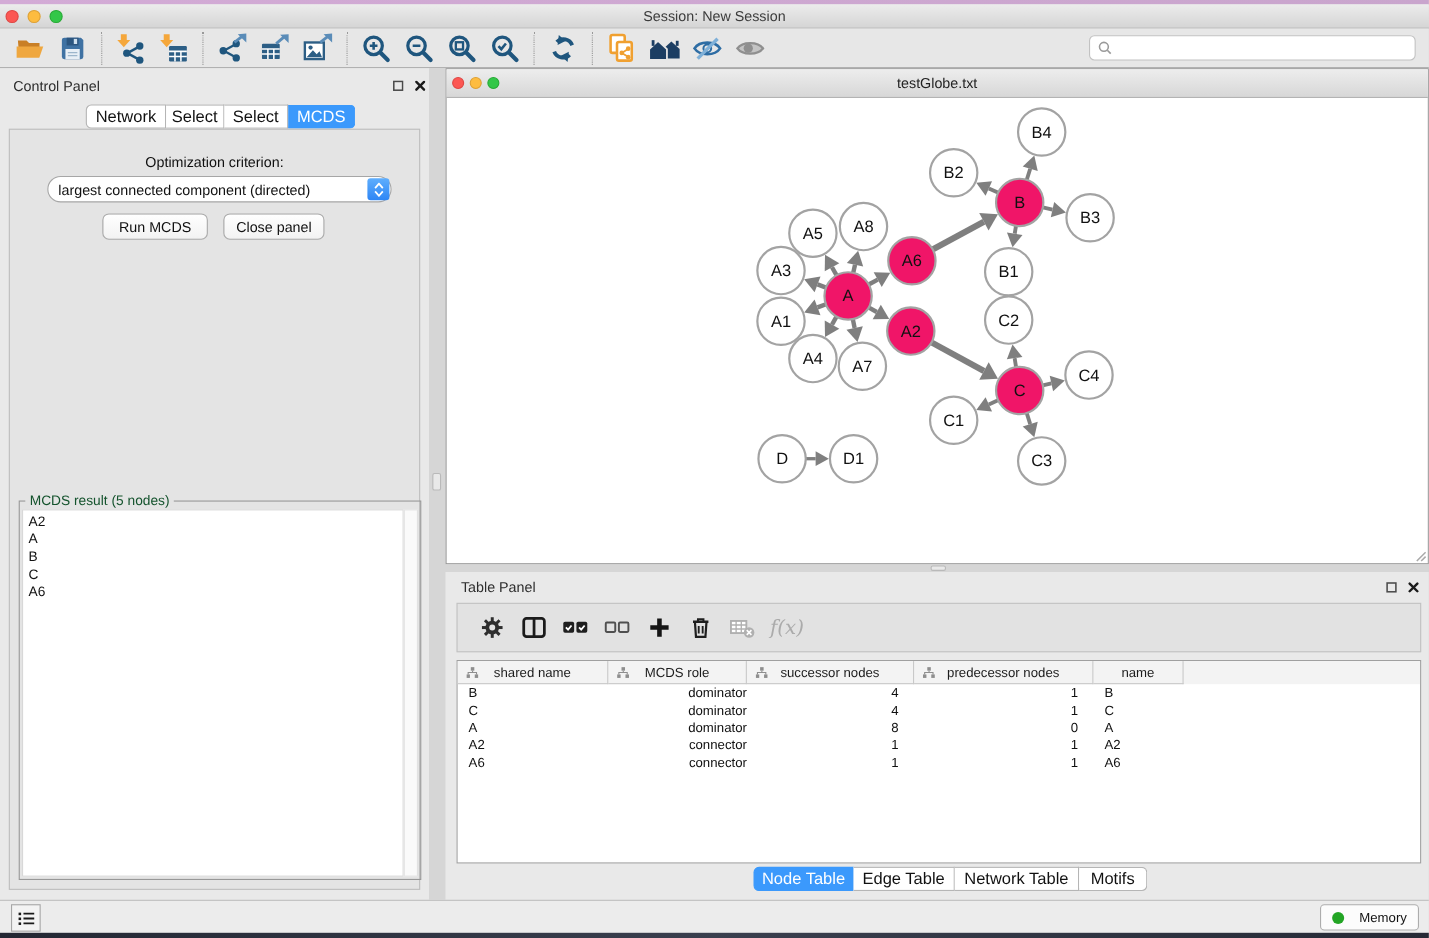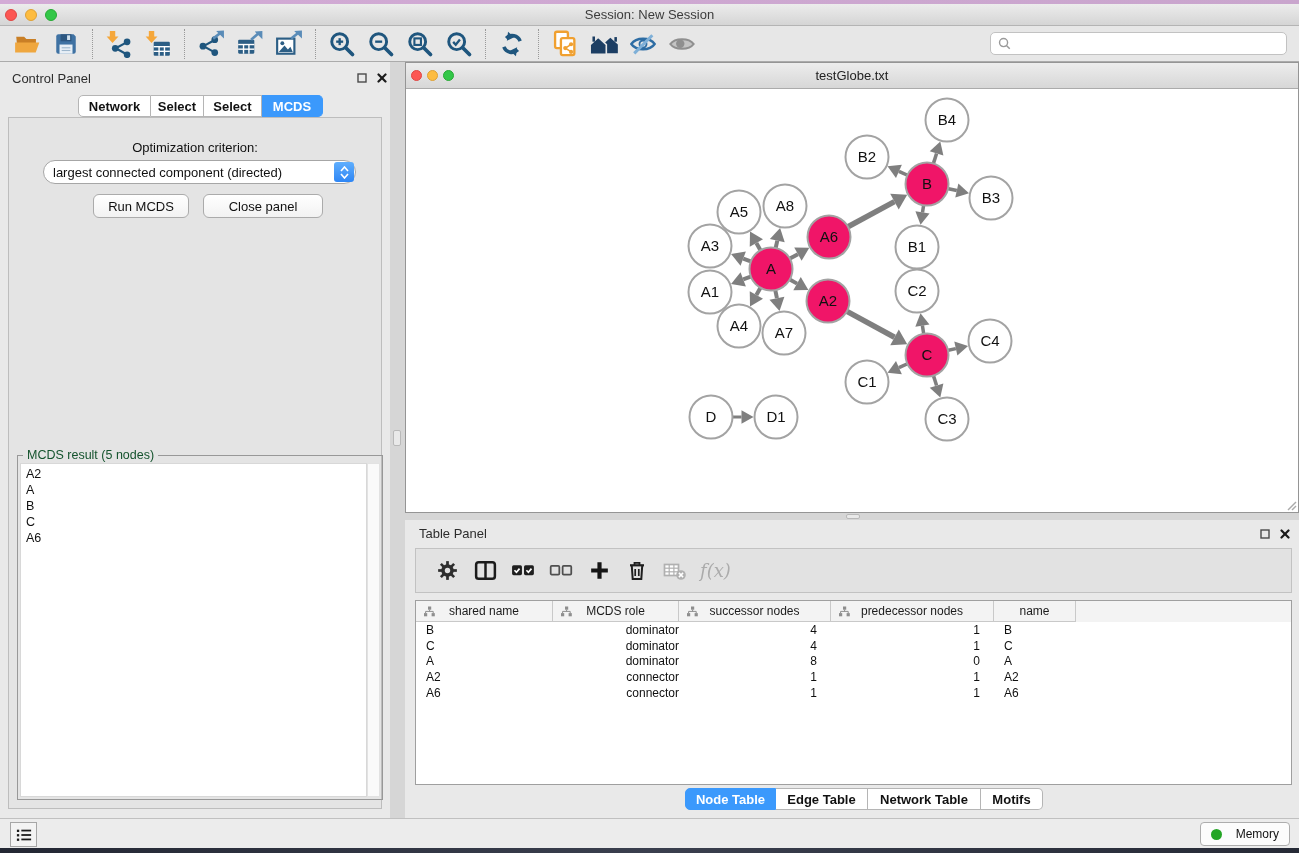--- a/index.html
+++ b/index.html
@@ -26,21 +26,21 @@
   .searchbox input { border:none; outline:none; flex:1; font-size:12px; background:transparent; margin-left:4px; }
 
   
   .main { position:absolute; top:62px; left:0; width:1299px; height:756px; background:#D6D6D6; }
 
   
   .cpanel { position:absolute; left:0; top:0; width:390px; height:756px; background:#E9E9E9; }
   .panel-head-title { position:absolute; left:12px; top:9px; font-size:13px; color:#2d2d2d; }
   .mini-btn { position:absolute; top:9px; width:14px; height:14px; display:flex; align-items:center; justify-content:center; cursor:pointer; }
   .cp-tabs { position:absolute; top:33px; left:78px; display:flex; height:22px; }
-  .tab { border:1px solid #B5B5B5; border-left:none; background:#fff; font-size:13px; color:#111; display:flex; align-items:center; justify-content:center; cursor:pointer;font-weight:bold; }
+  .tab { border:1px solid #B5B5B5; border-left:none; background:#fff; font-size:15px; color:#111; display:flex; align-items:center; justify-content:center; cursor:pointer; }
   .tab.first { border-left:1px solid #B5B5B5; border-radius:5px 0 0 5px; }
   .tab.last { border-radius:0 5px 5px 0; }
   .tab.active { background:#3B99FC; border-color:#3B99FC; color:#fff; }
   .cp-box { position:absolute; left:8px; top:55px; width:374px; height:692px; background:#E4E4E4; border:1px solid #BDBDBD; }
   .opt-label { position:absolute; top:22px; left:0; right:0; text-align:center; font-size:13px; color:#101010; }
   .dropdown { position:absolute; left:34px; top:42px; width:313px; height:24px; background:#fff; border:1px solid #A6A6A6; border-radius:12px; display:flex; align-items:center; cursor:pointer; }
   .dropdown .dd-text { flex:1; font-size:13px; padding-left:9px; color:#111; }
   .dd-step { width:20px; height:20px; margin-right:1px; border-radius:3px; background:linear-gradient(#5FAEFD,#2E86F5); display:flex; flex-direction:column; align-items:center; justify-content:center; gap:1px; }
   .btn { position:absolute; top:76px; height:24px; background:linear-gradient(#FFFFFF,#F2F2F2); border:1px solid #ABABAB; border-radius:6px; font-size:13px; color:#111; display:flex; align-items:center; justify-content:center; cursor:pointer; }
   .result-group { position:absolute; left:8px; top:337px; width:366px; height:345px; border:1px solid #989898; }
@@ -297,21 +297,21 @@
           <div class="dd-step">
             <svg width="9" height="6" viewBox="0 0 9 6">
                 <polyline points="1,5 4.5,1 8,5" fill="none" stroke="#fff" stroke-width="1.6"></polyline>
               </svg>
             <svg width="9" height="6" viewBox="0 0 9 6">
                 <polyline points="1,1 4.5,5 8,1" fill="none" stroke="#fff" stroke-width="1.6"></polyline>
               </svg>
           </div>
         </div>
         <div class="btn" style="left:84px; width:96px;">Run MCDS</div>
-        <div class="btn" style="left:194px; width:120px;">Close panel</div>
+        <div class="btn" style="left:194px; width:92px;">Close panel</div>
         <div class="result-group">
           <div class="result-title">MCDS result (5 nodes)</div>
           <div class="result-list" id="mcds-list">
               <div class="list-item">A2</div>
               <div class="list-item">A</div>
               <div class="list-item">B</div>
               <div class="list-item">C</div>
               <div class="list-item">A6</div>
             </div>
           <div class="result-scroll"></div>

